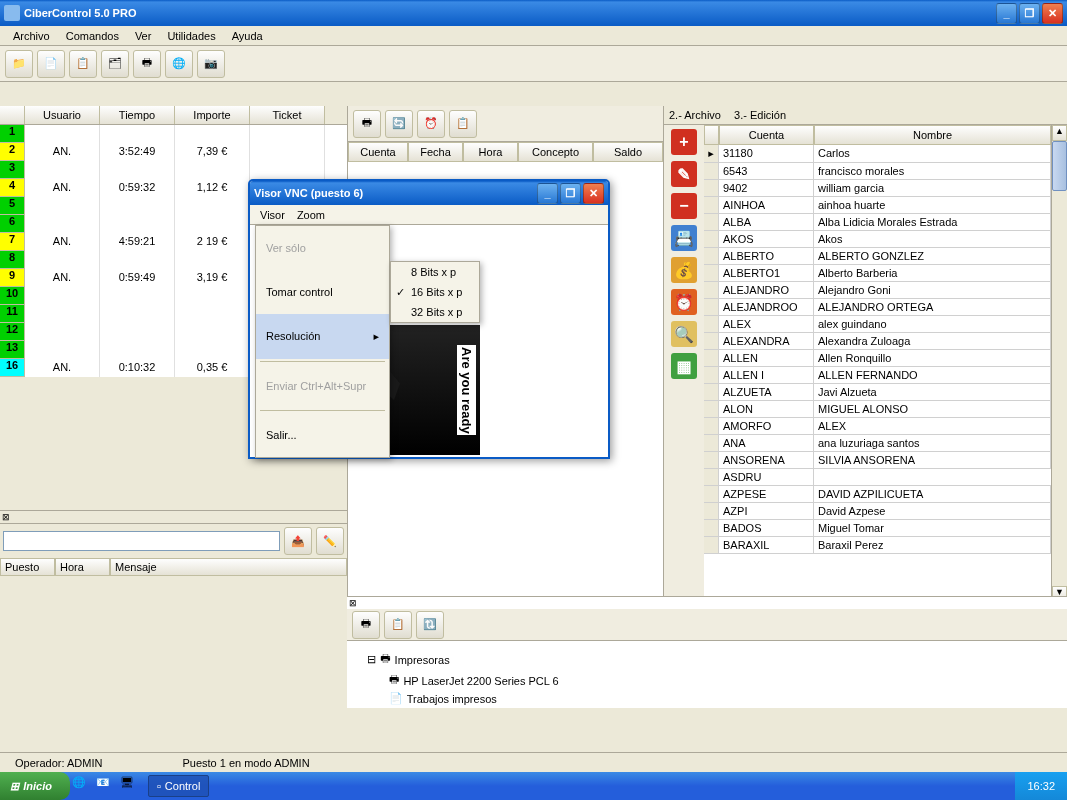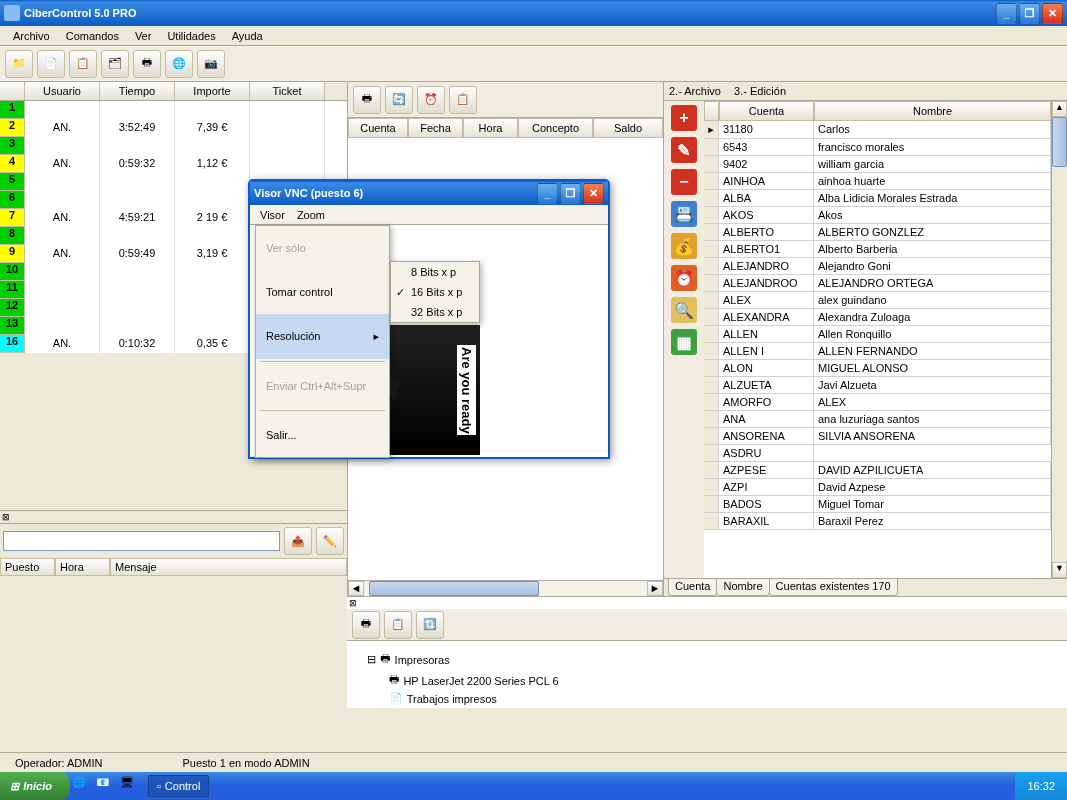--- a/index.html
+++ b/index.html
@@ -16,21 +16,21 @@
 
 
 .menubar { background: #ece9d8; height: 20px; display: flex; align-items: center; padding: 8px 5px; border-bottom: 1px solid #aca899; }
 .menubar span { padding: 2px 8px; cursor: default; }
 
 
 .toolbar { background: #f0ede0; height: 36px; display: flex; align-items: center; padding: 2px 5px; border-bottom: 1px solid #aca899; gap: 4px; }
 .tbtn { width: 28px; height: 28px; background: linear-gradient(#fefefe, #e0ddd0); border: 1px solid #c0bda0; border-radius: 3px; display: flex; align-items: center; justify-content: center; }
 
 
-.main { display: flex; height: 514px; }
+.main { display: flex; height: 514px; margin-top: 24px; }
 .left-panel { width: 347px; display: flex; flex-direction: column; }
 .mid-panel { width: 316px; border-left: 1px solid #aca899; display: flex; flex-direction: column; }
 .right-panel { flex: 1; border-left: 1px solid #aca899; display: flex; flex-direction: column; }
 
 
 .grid-header { display: flex; background: #ece9d8; border-bottom: 1px solid #aca899; }
 .grid-header div { border-right: 1px solid #c0bda0; padding: 3px 4px; text-align: center; background: linear-gradient(#fefefe, #e5e2d5); }
 .sess-row { display: flex; height: 18px; background: white; }
 .sess-row .num { width: 25px; text-align: center; font-weight: bold; border-right: 1px solid #c0bda0; border-bottom: 1px solid #c0bda0; }
 .sess-row .cell { border-right: 1px solid #e0e0e0; padding: 2px 4px; text-align: center; }
@@ -363,27 +363,27 @@
     <div style="width:95px">ALLEN</div>
     <div style="flex:1">Allen Ronquillo</div>
             </div>
             <div class="acct-row">
               <div class="acct-marker"></div>
     <div style="width:95px">ALLEN I</div>
     <div style="flex:1">ALLEN FERNANDO</div>
             </div>
             <div class="acct-row">
               <div class="acct-marker"></div>
+    <div style="width:95px">ALZUETA</div>
+    <div style="flex:1">Javi Alzueta</div>
+            </div>
+            <div class="acct-row">
+              <div class="acct-marker"></div>
     <div style="width:95px">ALON</div>
     <div style="flex:1">MIGUEL ALONSO</div>
-            </div>
-            <div class="acct-row">
-              <div class="acct-marker"></div>
-    <div style="width:95px">ALZUETA</div>
-    <div style="flex:1">Javi Alzueta</div>
             </div>
             <div class="acct-row">
               <div class="acct-marker"></div>
     <div style="width:95px">AMORFO</div>
     <div style="flex:1">ALEX</div>
             </div>
             <div class="acct-row">
               <div class="acct-marker"></div>
     <div style="width:95px">ANA</div>
     <div style="flex:1">ana luzuriaga santos</div>

